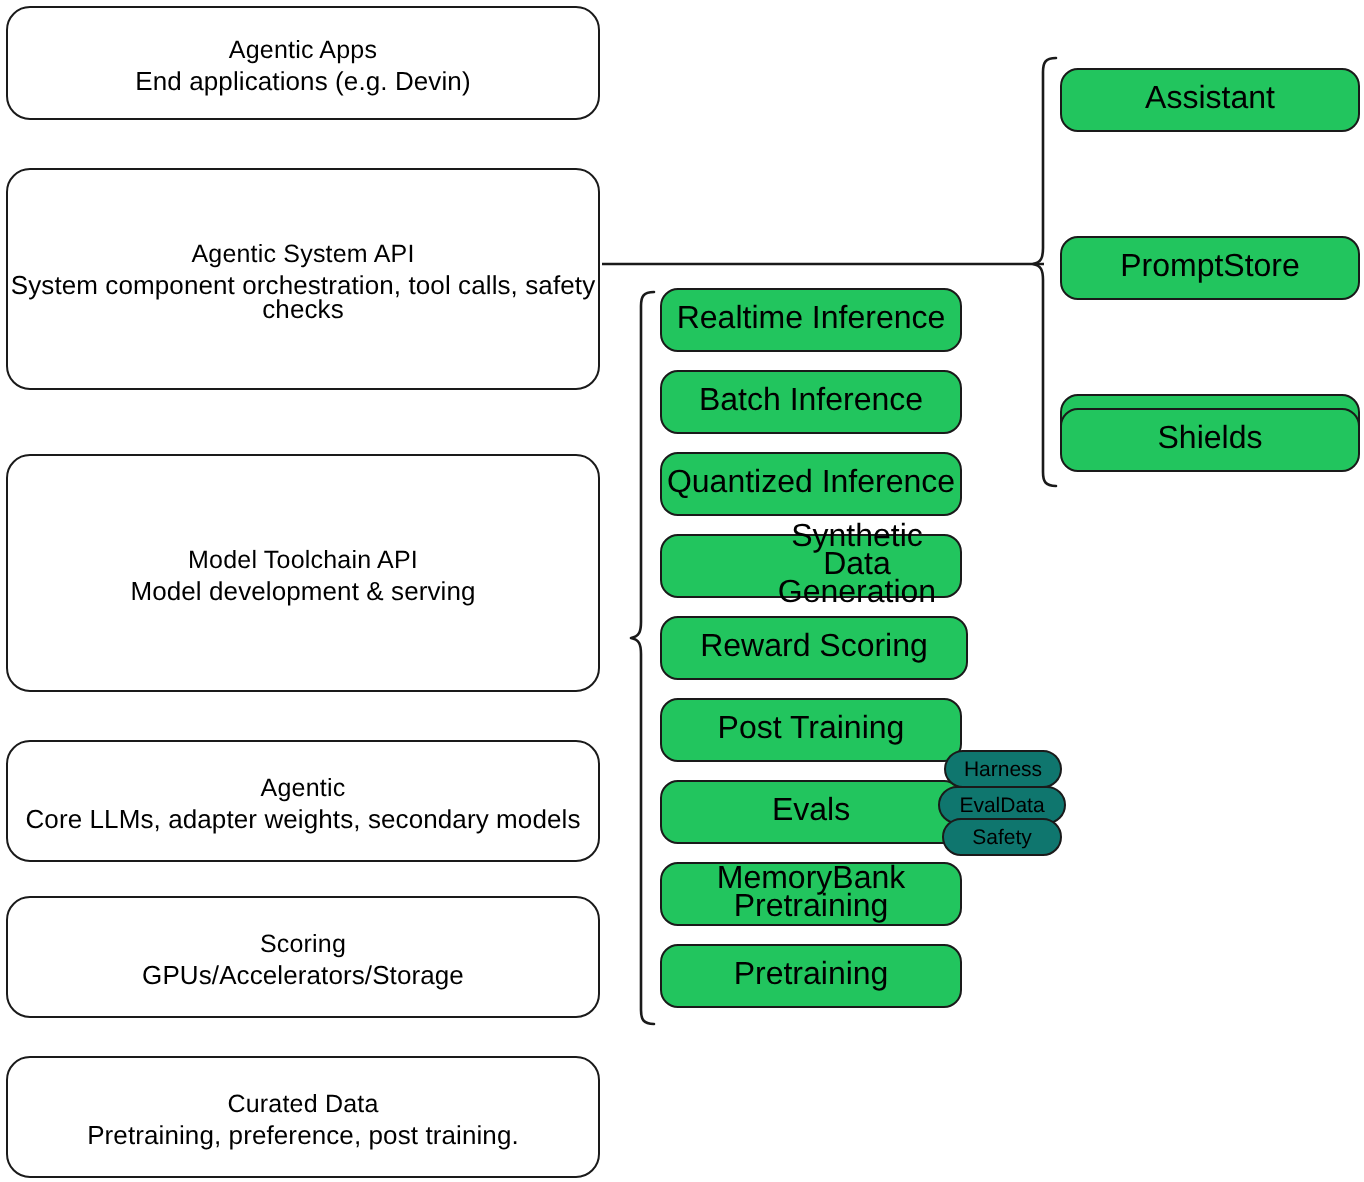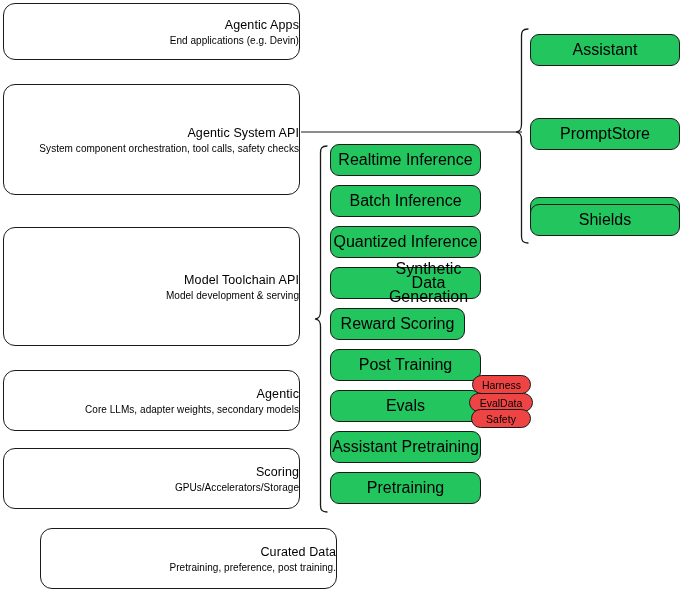--- a/index.html
+++ b/index.html
@@ -21,32 +21,32 @@
 
   
   .layer-box {
     position: absolute;
     box-sizing: border-box;
     border: 1.3px solid #1a1a1a;
     border-radius: 12px;
     background: #ffffff;
     display: flex;
     flex-direction: column;
-    align-items: flex-end;
+    align-items: center;
     justify-content: center;
     text-align: center;
   }
   .layer-title {
     font-size: 12.5px;
     line-height: 16px;
     color: #000000;
     letter-spacing: .1px;
   }
   .layer-sub {
-    font-size: 10px;
+    font-size: 13px;
     line-height: 12px;
     color: #000000;
     margin-top: 2px;
     letter-spacing: .05px;
   }
 
   
   .node-box {
     position: absolute;
     box-sizing: border-box;
@@ -61,21 +61,21 @@
     line-height: 14px;
     color: #000000;
   }
 
   
   .pill {
     position: absolute;
     box-sizing: border-box;
     border: 1.3px solid #1a1a1a;
     border-radius: 11px;
-    background: #ef4444;
+    background: #0f766e;
     display: flex;
     align-items: center;
     justify-content: center;
     text-align: center;
     font-size: 10.5px;
     line-height: 12px;
     color: #000000;
     z-index: 5;
   }
 
@@ -136,40 +136,40 @@
   <div class="layer-box" style="left:3px; top:370px; width:297px; height:61px;">
     <div class="layer-title">Agentic</div>
     <div class="layer-sub">Core LLMs, adapter weights, secondary models</div>
   </div>
 
   <div class="layer-box" style="left:3px; top:448px; width:297px; height:61px;">
     <div class="layer-title">Scoring</div>
     <div class="layer-sub">GPUs/Accelerators/Storage</div>
   </div>
 
-  <div class="layer-box" style="left:3px; top:528px; width:297px; height:61px;margin-left:37px;">
+  <div class="layer-box" style="left:3px; top:528px; width:297px; height:61px;">
     <div class="layer-title">Curated Data</div>
     <div class="layer-sub">Pretraining, preference, post training.</div>
   </div>
 
   <div class="node-box" style="left:330px; top:144px; width:151px; height:32px;text-align:right;">Realtime Inference</div>
 
   <div class="node-box" style="left:330px; top:185px; width:151px; height:32px;">Batch Inference</div>
 
   <div class="node-box" style="left:330px; top:226px; width:151px; height:32px;">Quantized Inference</div>
 
   <div class="node-box" style="left:330px; top:267px; width:151px; height:32px;padding-left:46px;">Synthetic Data Generation</div>
 
-  <div class="node-box" style="left:330px; top:308px; width:135px; height:32px;">Reward Scoring</div>
+  <div class="node-box" style="left:330px; top:308px; width:154px; height:32px;">Reward Scoring</div>
 
   <div class="node-box" style="left:330px; top:349px; width:151px; height:32px;text-align:right;">Post Training</div>
 
   <div class="node-box" style="left:330px; top:390px; width:151px; height:32px;">Evals</div>
 
-  <div class="node-box" style="left:330px; top:431px; width:151px; height:32px;">Assistant Pretraining</div>
+  <div class="node-box" style="left:330px; top:431px; width:151px; height:32px;">MemoryBank Pretraining</div>
 
   <div class="node-box" style="left:330px; top:472px; width:151px; height:32px;">Pretraining</div>
 
   <div class="pill" style="left:472px; top:375px; width:59px; height:19px;">Harness</div>
 
   <div class="pill" style="left:469px; top:393px; width:64px; height:19px;">EvalData</div>
 
   <div class="pill" style="left:471px; top:409px; width:60px; height:19px;">Safety</div>
 
   <div class="node-box" style="left:530px; top:34px; width:150px; height:32px;">Assistant</div>

